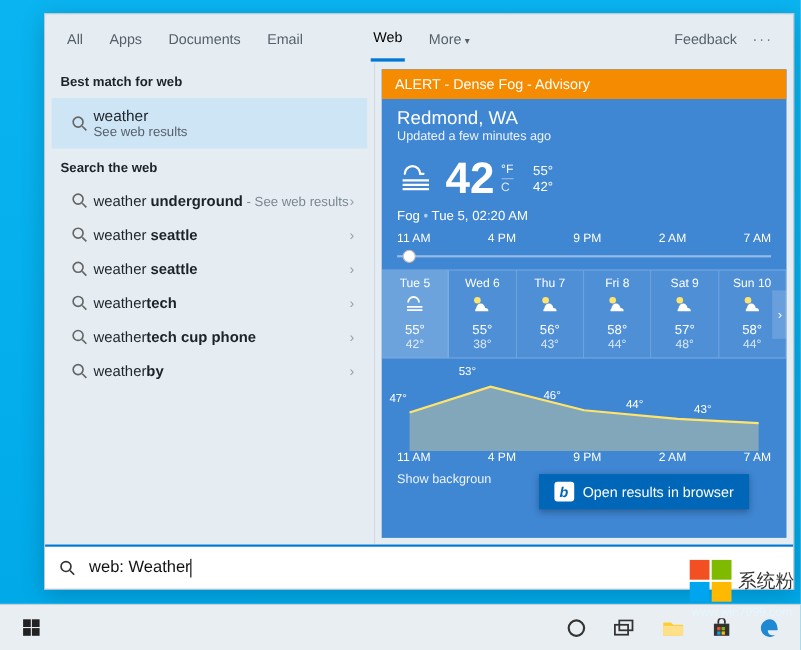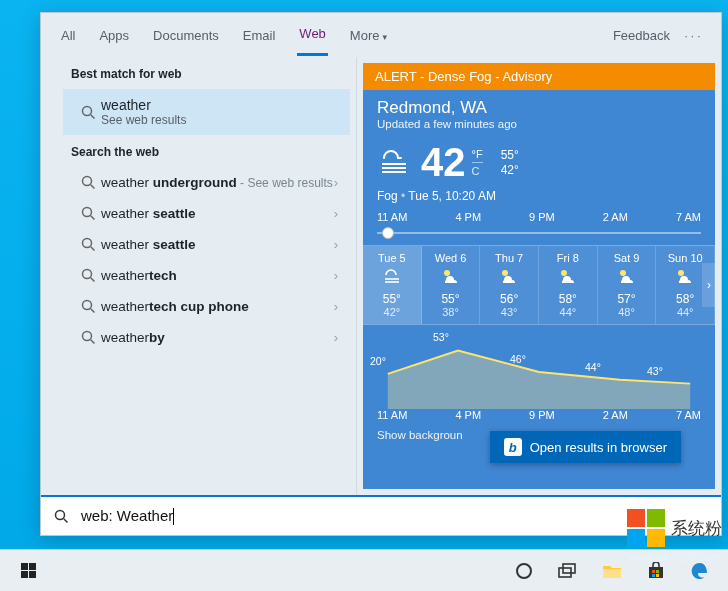--- a/index.html
+++ b/index.html
@@ -1,25 +1,25 @@
 <!DOCTYPE html>
 <html><head>
 <meta charset="utf-8">
 <style>
 * { box-sizing: border-box; margin: 0; padding: 0; font-family: "Segoe UI", Arial, sans-serif; }
 body { width: 728px; height: 591px; background: linear-gradient(to bottom, #0ab4f0, #00a8e8); position: relative; overflow: hidden; }
 .panel { position: absolute; left: 40px; top: 12px; width: 682px; height: 524px; background: #e5edf2; border: 1px solid #bcc6cf; box-shadow: 0 4px 20px rgba(0,0,0,.2); display: flex; flex-direction: column; }
 .tabbar { display: flex; align-items: center; height: 44px; padding: 0 18px; font-size: 13px; color: #56606a; }
 .tab { margin-right: 20px; cursor: pointer; padding: 12px 2px; }
-.tab.active { color: #701a75; border-bottom: 3px solid #0078d4; }
+.tab.active { color: #000000; border-bottom: 3px solid #0078d4; margin-left: 40px; }
 .more-ch { font-size: 9px; margin-left: 3px; }
 .tab-spacer { flex: 1; }
 .feedback { font-size: 13px; color: #56606a; cursor: pointer; margin-right: 14px; }
 .ellipsis { color: #6b7680; cursor: pointer; letter-spacing: 2px; }
-.body { flex: 1; display: flex; min-height: 0; padding-left: 16px; }
+.body { flex: 1; display: flex; min-height: 0; }
 .left { width: 300px; border-right: 1px solid #d2dae1; display: flex; flex-direction: column; }
 .section-label { font-size: 12px; font-weight: 600; color: #1d2329; padding: 10px 14px 8px; }
 .best-match { background: #cee5f6; display: flex; align-items: center; padding: 8px 12px; margin: 0 6px; }
 .bm-icon { width: 26px; display:flex; justify-content:center; color:#555; font-size:15px; }
 .bm-text { flex:1; }
 .bm-title { font-size: 14px; color: #1d2329; }
 .bm-sub { font-size: 12px; color: #56606a; }
 .suggestions { }
 .sug { display: flex; align-items: center; padding: 8px 12px; margin: 0 6px; cursor: pointer; }
 .sug-icon { width: 26px; display:flex; justify-content:center; color:#888; font-size:14px; }
@@ -194,21 +194,21 @@
           <div class="units">
             <div class="unit-f">°F</div>
             <div class="unit-c">C</div>
           </div>
           <div class="hl">
             <div>55°</div>
             <div>42°</div>
           </div>
         </div>
         <div class="cond">
-          <span>Fog</span> <span class="dot">•</span> <span>Tue 5, 10:20 AM</span>
+          <span>Fog</span> <span class="dot">•</span> <span>Tue 5, 02:20 AM</span>
         </div>
         <div class="hours">
           <div class="hrow" id="hrow">
               <span>11 AM</span>
               <span>4 PM</span>
               <span>9 PM</span>
               <span>2 AM</span>
               <span>7 AM</span>
             </div>
           <div class="slider">
@@ -272,21 +272,21 @@
               <div class="day-hi">58°</div>
               <div class="day-lo">44°</div>
             </div>
             <div class="daily-ch">›</div>
         </div>
         <div class="spark-wrap">
           <svg width="100%" height="100%" viewBox="0 0 300 80" preserveAspectRatio="none">
             <path d="M10 44 L75 20 L150 42 L225 50 L290 54 L290 80 L10 80 Z" fill="rgba(255,230,140,.35)"></path>
             <path d="M10 44 L75 20 L150 42 L225 50 L290 54" fill="none" stroke="#ffe36b" stroke-width="2"></path>
           </svg>
-          <span class="spark-lbl" style="left:7px; top:30px;">20°</span>
+          <span class="spark-lbl" style="left:7px; top:30px;">47°</span>
           <span class="spark-lbl" style="left:70px; top:6px;">53°</span>
           <span class="spark-lbl" style="left:147px; top:28px;">46°</span>
           <span class="spark-lbl" style="left:222px; top:36px;">44°</span>
           <span class="spark-lbl" style="left:284px; top:40px;">43°</span>
         </div>
         <div class="hrow2" id="hrow2">
             <span>11 AM</span>
             <span>4 PM</span>
             <span>9 PM</span>
             <span>2 AM</span>

